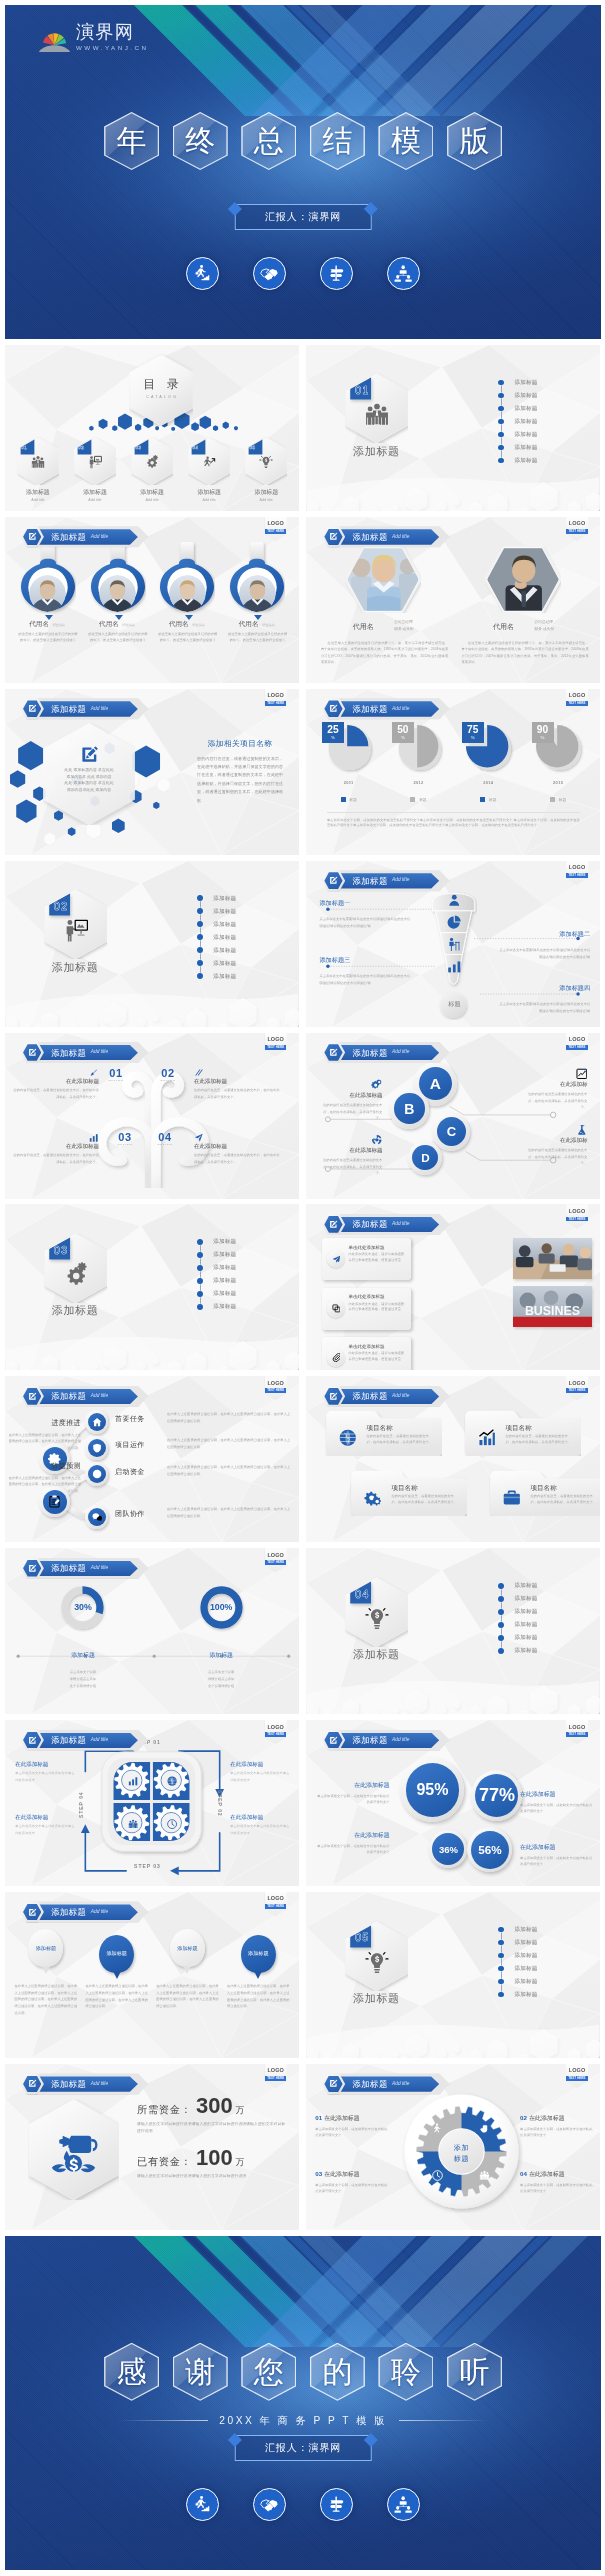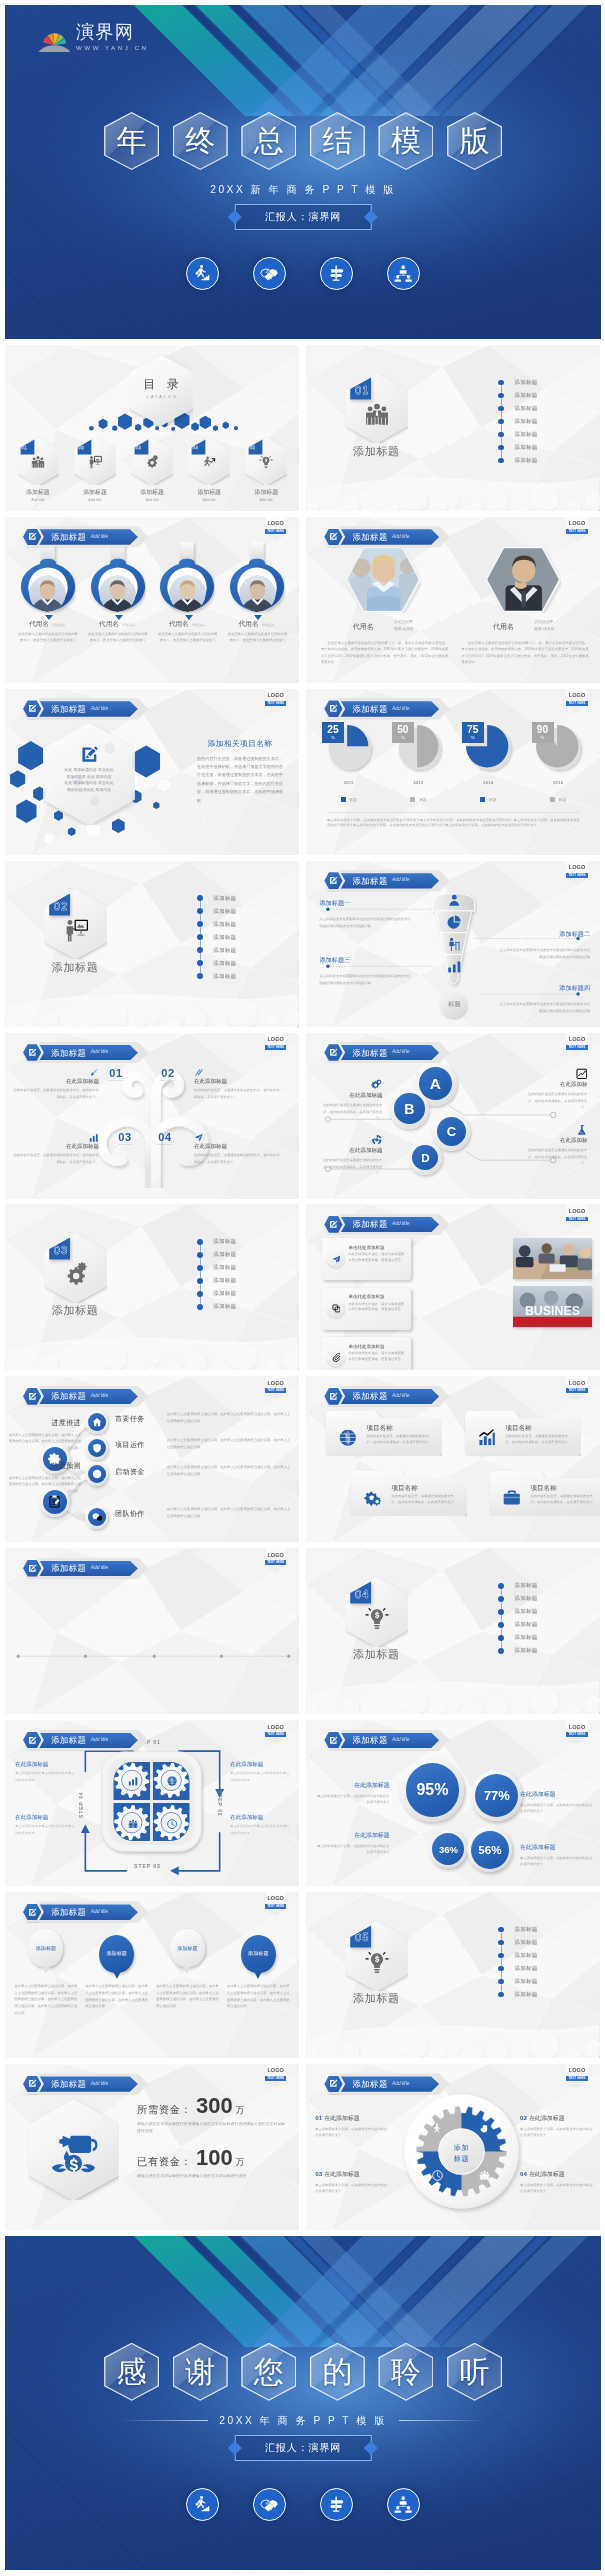--- a/index.html
+++ b/index.html
@@ -26,21 +26,21 @@
 .cov-logo .len{font-size:6.2px;color:#b9c7df;letter-spacing:2.5px;line-height:1;margin-top:3.7px;}
 .cov-hexrow{position:absolute;left:0;right:0;top:107px;display:flex;justify-content:center;gap:13.6px;z-index:6}
 .cov-hex{position:relative;width:55px;height:58px;display:flex;align-items:center;justify-content:center;}
 .cov-hex .hx{position:absolute;inset:0;clip-path:polygon(50% 0,100% 25%,100% 75%,50% 100%,0 75%,0 25%);background:linear-gradient(138deg,rgba(255,255,255,.36) 0%,rgba(255,255,255,.20) 44%,rgba(255,255,255,.07) 45%,rgba(255,255,255,.20) 100%);}
 .cov-hex .hxb{position:absolute;inset:0;clip-path:polygon(50% 0,100% 25%,100% 75%,50% 100%,0 75%,0 25%,50% 0,50% 2.2%,2.5% 26.2%,2.5% 73.8%,50% 97.8%,97.5% 73.8%,97.5% 26.2%,50% 2.2%);background:rgba(255,255,255,.80);}
 .cov-hex span{position:relative;font-size:30px;color:#fff;line-height:1;z-index:4;font-weight:400;letter-spacing:0;text-shadow:0 0.7px 2.2px rgba(10,40,90,.5)}
 .cov-sub{position:absolute;left:0;right:0;top:178px;display:flex;align-items:center;justify-content:center;gap:11.7px;z-index:6}
 .cov-sub .ln{width:88px;height:0.7px;background:linear-gradient(90deg,rgba(255,255,255,0),rgba(255,255,255,.7));}
 .cov-sub .ln.r{background:linear-gradient(90deg,rgba(255,255,255,.7),rgba(255,255,255,0));}
 .cov-sub .tx{font-size:10.2px;color:#f0f5ff;letter-spacing:2.5px;white-space:nowrap}
-.cov-pres{position:absolute;left:50%;top:199px;transform:translateX(-50%);display:flex;align-items:center;z-index:6}
+.cov-pres{position:absolute;left:50%;top:199px;transform:translateX(-50%);display:flex;align-items:flex-start;z-index:6}
 .cov-pres .dia{width:10.2px;height:10.2px;background:#3a7ddc;transform:rotate(45deg);}
 .cov-pres .dl{margin-right:-5.1px}.cov-pres .dr{margin-left:-5.1px}
 .cov-pres .box{border:0.7px solid #86b7f2;padding:5.1px 29px;font-size:10px;color:#ffffff;letter-spacing:0.9px;background:rgba(22,56,122,.45);white-space:nowrap}
 .cov-icons{position:absolute;left:0;right:0;top:252px;display:flex;justify-content:center;gap:34px;z-index:6}
 .cov-ic{width:33px;height:33px;border-radius:50%;border:1.8px solid #fff;background:#1f62c8;display:flex;align-items:center;justify-content:center;box-shadow:0 0 7.3px rgba(10,30,80,.35)}
 .cov-ic svg{width:18.3px;height:18.3px;fill:#fff;}
 
 
 .lt{background:#f1f1f2;}
 .ltbg{position:absolute;inset:0;overflow:hidden}
@@ -375,25 +375,20 @@
           <div class="hx"></div>
           <div class="hxb"></div>
           <span>模</span>
         </div>
         <div class="cov-hex">
           <div class="hx"></div>
           <div class="hxb"></div>
           <span>版</span>
         </div>
       </div>
-      <div class="cov-sub">
-        <span class="ln"></span>
-        <span class="tx">20XX 新 年 商 务 P P T 模 版</span>
-        <span class="ln r"></span>
-      </div>
       <div class="cov-pres">
         <span class="dia dl"></span>
         <span class="box">汇报人：演界网</span>
         <span class="dia dr"></span>
       </div>
       <div class="cov-icons">
         <div class="cov-ic">
           <svg viewBox="0 0 64 64">
             <circle cx="30" cy="9" r="5.2"></circle>
             <path d="M27 16c-4 0-6.5 2.2-8.3 5.2l-4.6 7.6 3.6 2.2 4.1-6.4 1.6 7.5-7.8 9.6a2.6 2.6 0 0 0 4 3.3l8.1-9.3 5.5 5.6v4.4h4.4v-5.8a2.6 2.6 0 0 0-.8-1.9l-6-6 1.8-8.2 3.4 4.3c.5.6 1.2 1 2 1h6.2v-4h-5.2l-5.4-7C35.4 16.6 32.3 16 30 16z"></path>
@@ -2549,20 +2544,56 @@
                 <path d="M20.1 2.2l2 2c.3.3.3.8 0 1.1l-1.3 1.3-3.1-3.1 1.3-1.3c.3-.3.8-.3 1.1 0zM16.6 4.5l3.1 3.1-7 7-3.1-3.1zM8.8 12.6l3.1 3.1-4.3 1.2z"></path>
               </svg>
             </div>
           </div>
         </div>
         <div class="lg">
           <div class="a">LOGO</div>
           <div class="b">TEXT HERE</div>
         </div>
         <div class="dnrow">
+          <div class="dn">
+            <svg width="51" height="51" viewBox="0 0 70 70">
+              <defs>
+                <filter id="dn0" x="-20%" y="-20%" width="140%" height="140%">
+                  <feDropShadow dx="1" dy="2" stdDeviation="1.6" flood-color="#000" flood-opacity=".22"></feDropShadow>
+                </filter>
+              </defs>
+              <circle cx="35" cy="35" r="24" fill="none" stroke="#dcdcdd" stroke-width="10" filter="url(#dn0)"></circle>
+              <circle cx="35" cy="35" r="24" fill="none" stroke="#2560ae" stroke-width="10" stroke-dasharray="150.80" stroke-dashoffset="105.56" transform="rotate(-90 35 35)"></circle>
+            </svg>
+            <span class="dv">30%</span>
+            <div class="dt">添加标题</div>
+            <div class="dl t4">
+              <div>点击添加文字说明</div>
+              <div>详情介绍点击添加</div>
+              <div>文字说明详情介绍</div>
+            </div>
+          </div>
+          <div class="dn">
+            <svg width="51" height="51" viewBox="0 0 70 70">
+              <defs>
+                <filter id="dn3" x="-20%" y="-20%" width="140%" height="140%">
+                  <feDropShadow dx="1" dy="2" stdDeviation="1.6" flood-color="#000" flood-opacity=".22"></feDropShadow>
+                </filter>
+              </defs>
+              <circle cx="35" cy="35" r="24" fill="none" stroke="#dcdcdd" stroke-width="10" filter="url(#dn3)"></circle>
+              <circle cx="35" cy="35" r="24" fill="none" stroke="#2560ae" stroke-width="10" stroke-dasharray="150.80" stroke-dashoffset="0.00" transform="rotate(-90 35 35)"></circle>
+            </svg>
+            <span class="dv">100%</span>
+            <div class="dt">添加标题</div>
+            <div class="dl t4">
+              <div>点击添加文字说明</div>
+              <div>详情介绍点击添加</div>
+              <div>文字说明详情介绍</div>
+            </div>
+          </div>
         </div>
         <svg class="dnline" width="294" height="166" viewBox="0 0 402 227">
           <g stroke="#cfcfd0" stroke-width=".8" fill="none">
             <path d="M18 148 H388"></path>
           </g>
           <g fill="#a8a8a9">
             <circle cx="18" cy="148" r="2.2"></circle>
             <circle cx="110" cy="148" r="2.2"></circle>
             <circle cx="204" cy="148" r="2.2"></circle>
             <circle cx="296" cy="148" r="2.2"></circle>
@@ -2884,21 +2915,21 @@
           <div class="b">TEXT HERE</div>
         </div>
         <div class="c4" style="left:94px;top:38px;width:64px;height:64px">
           <span class="r"></span>
           <span class="f"></span>
           <span class="v" style="font-size:16px">95%</span>
         </div>
         <div class="c4" style="left:165px;top:50px;width:51px;height:51px">
           <span class="r"></span>
           <span class="f"></span>
-          <span class="v" style="font-size:13px">77%</span>
+          <span class="v" style="font-size:18px">77%</span>
         </div>
         <div class="c4" style="left:123px;top:110px;width:38px;height:38px">
           <span class="r"></span>
           <span class="f"></span>
           <span class="v" style="font-size:9.5px">36%</span>
         </div>
         <div class="c4" style="left:161px;top:107px;width:45px;height:45px">
           <span class="r"></span>
           <span class="f"></span>
           <span class="v" style="font-size:11.7px">56%</span>

